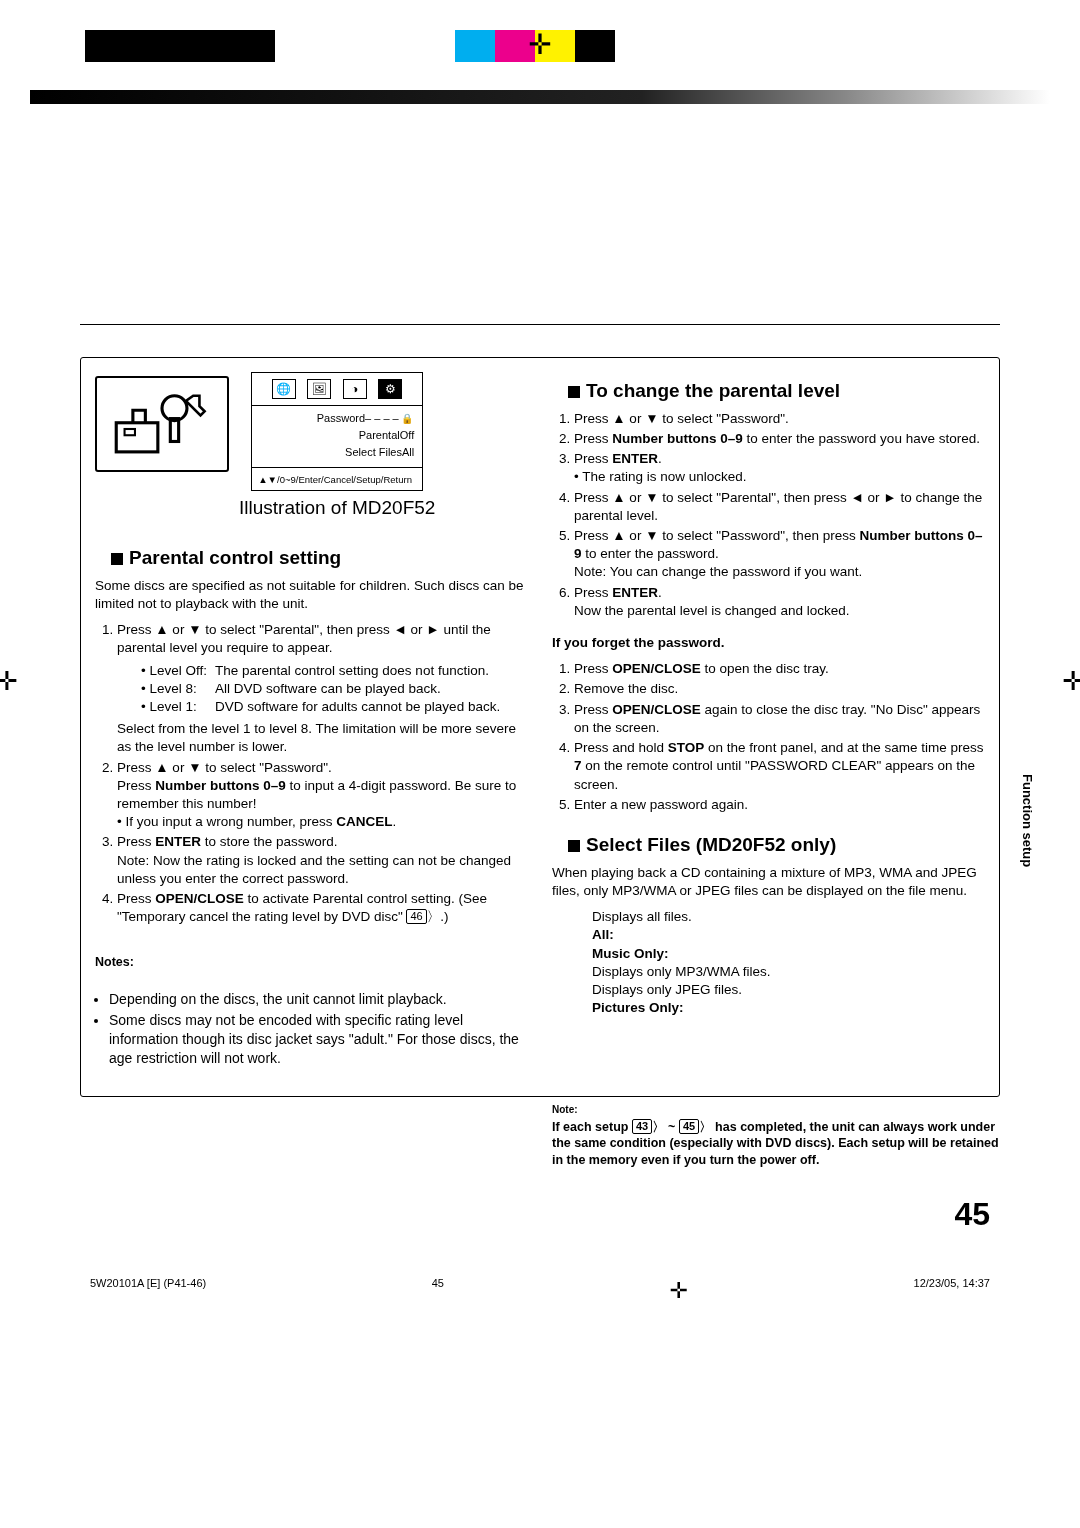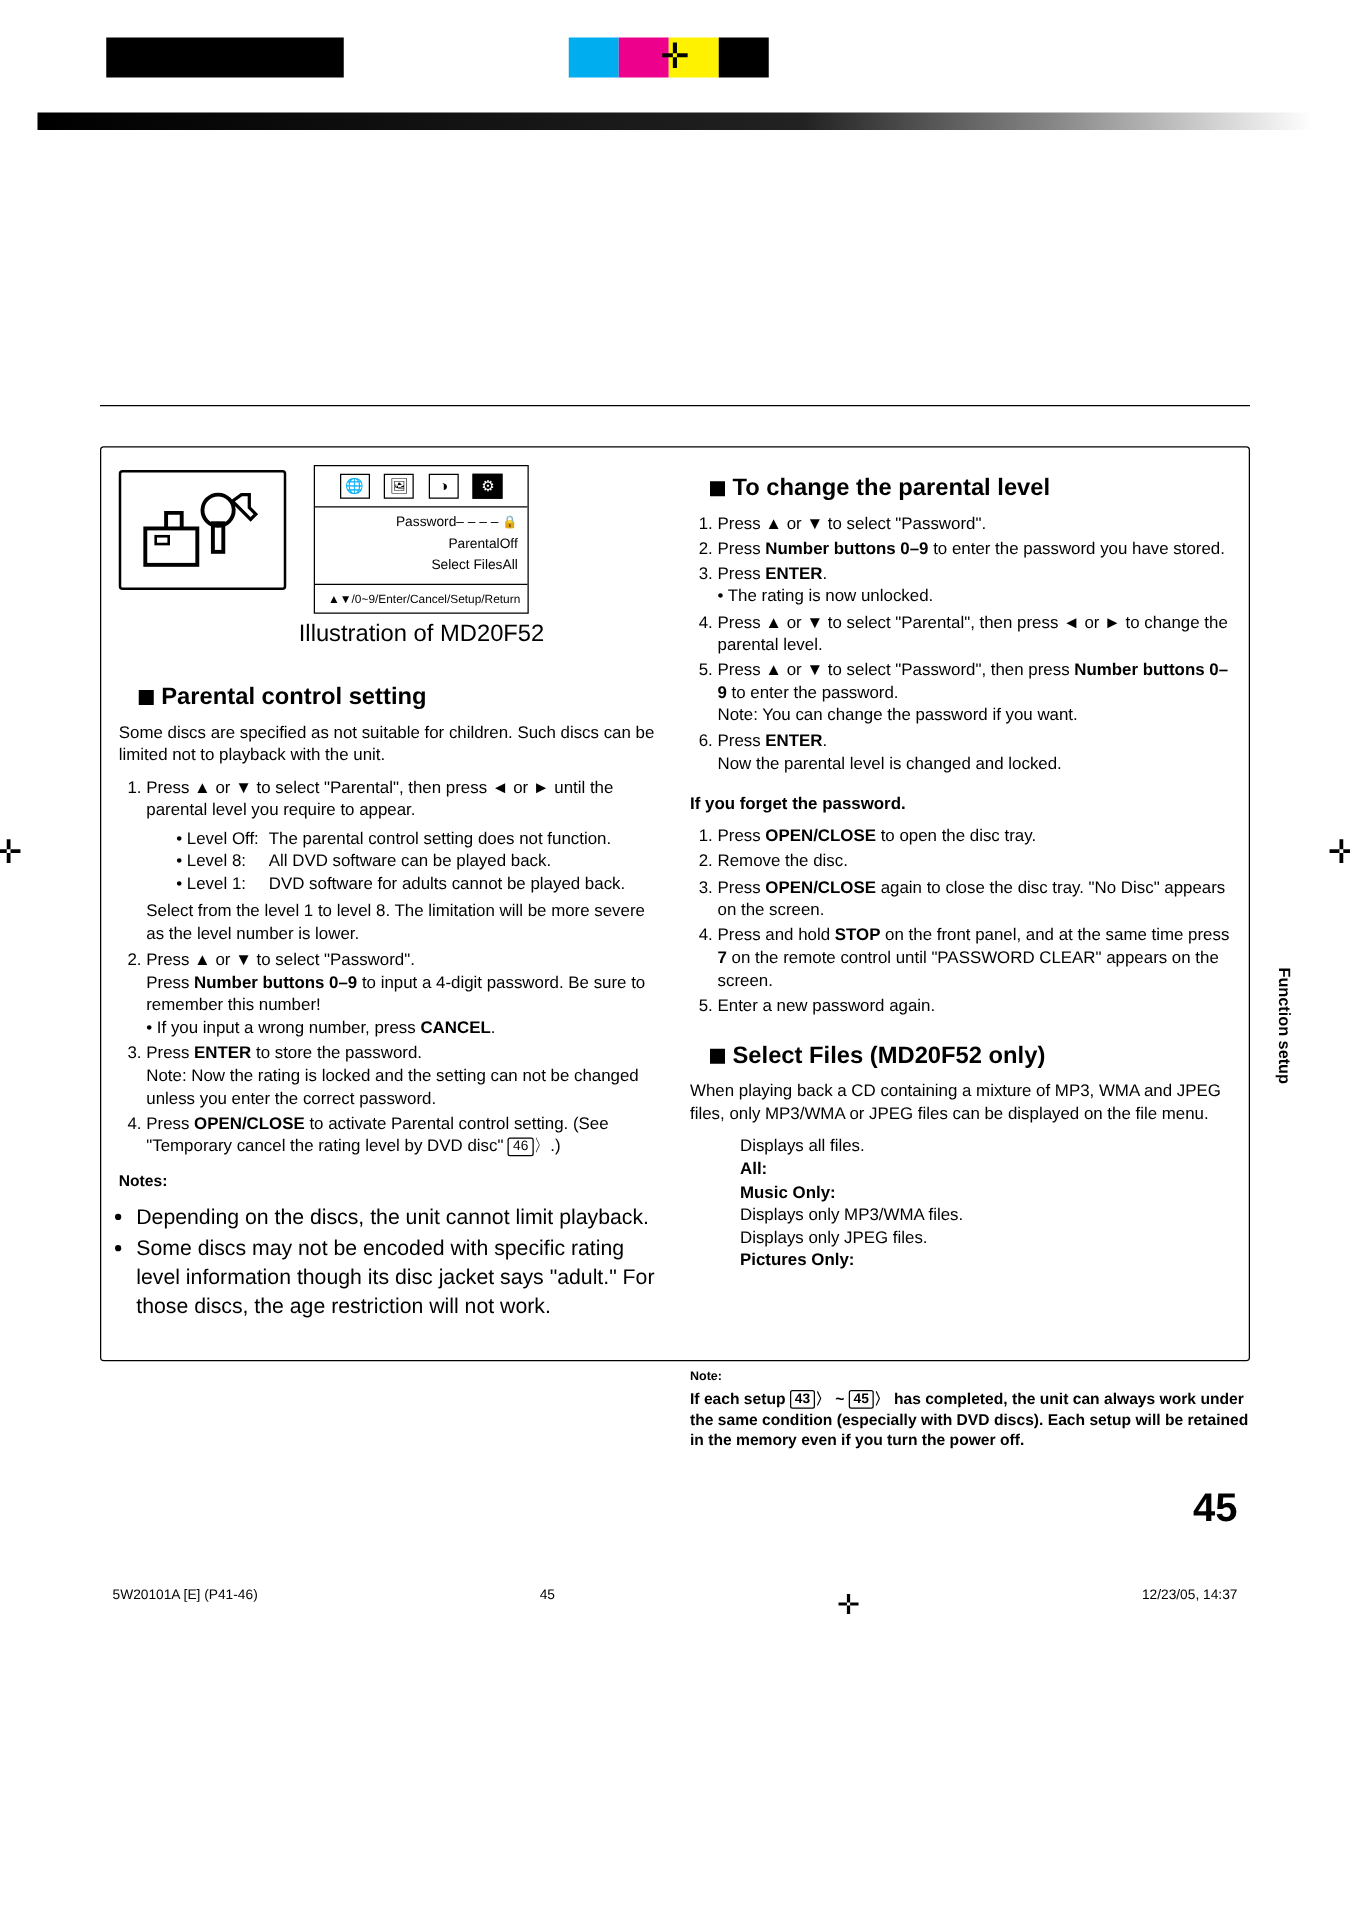--- a/index.html
+++ b/index.html
@@ -79,21 +79,21 @@
   .menu-icons span {
     display:inline-flex;
     width:22px; height:18px;
     border:1px solid #000;
     align-items:center; justify-content:center;
     font-size:12px;
   }
   .menu-icons span.active { background:#000; color:#fff; }
   .menu-rows { padding: 4px 8px 2px 8px; }
   .menu-row { display:flex; justify-content:flex-end; padding:1px 0;}
-  .menu-hint { font-size:9.5px; padding: 6px 6px 0 6px; border-top:1px solid #000; margin-top:4px;text-align:right;}
+  .menu-hint { font-size:9.5px; padding: 6px 6px 0 6px; border-top:1px solid #000; margin-top:4px;}
 
   .tv-icon {
     width: 130px;
     height: 92px;
     border:2px solid #000;
     border-radius:3px;
     position:relative;
     display:flex;
     align-items:center;
     justify-content:center;
@@ -120,22 +120,22 @@
   }
   .sub-b { font-weight: bold; }
 
   ol.num { padding-left: 22px; margin: 6px 0; }
   ol.num > li { margin-bottom: 2px; }
 
   .level-row { display:flex; }
   .level-row .lab { width: 74px; flex-shrink:0;margin-left:24px; }
   .level-row .txt { }
 
-  .notes-h { font-weight:bold; font-size:12.5px; margin-top:10px; }
-  .notes-list { font-size:17px; padding-left: 14px; margin-top:10px;}
+  .notes-h { font-weight:bold; font-size:12.5px; margin-top:27px; }
+  .notes-list { font-size:14px; padding-left: 14px; margin-top:20px;}
   .notes-list li { margin-bottom:2px; }
 
   .ref-box {
     display:inline-block;
     border:1px solid #000;
     padding: 0 3px;
     font-size: 11px;
     line-height: 13px;
     border-radius:2px;
     vertical-align: 1px;

